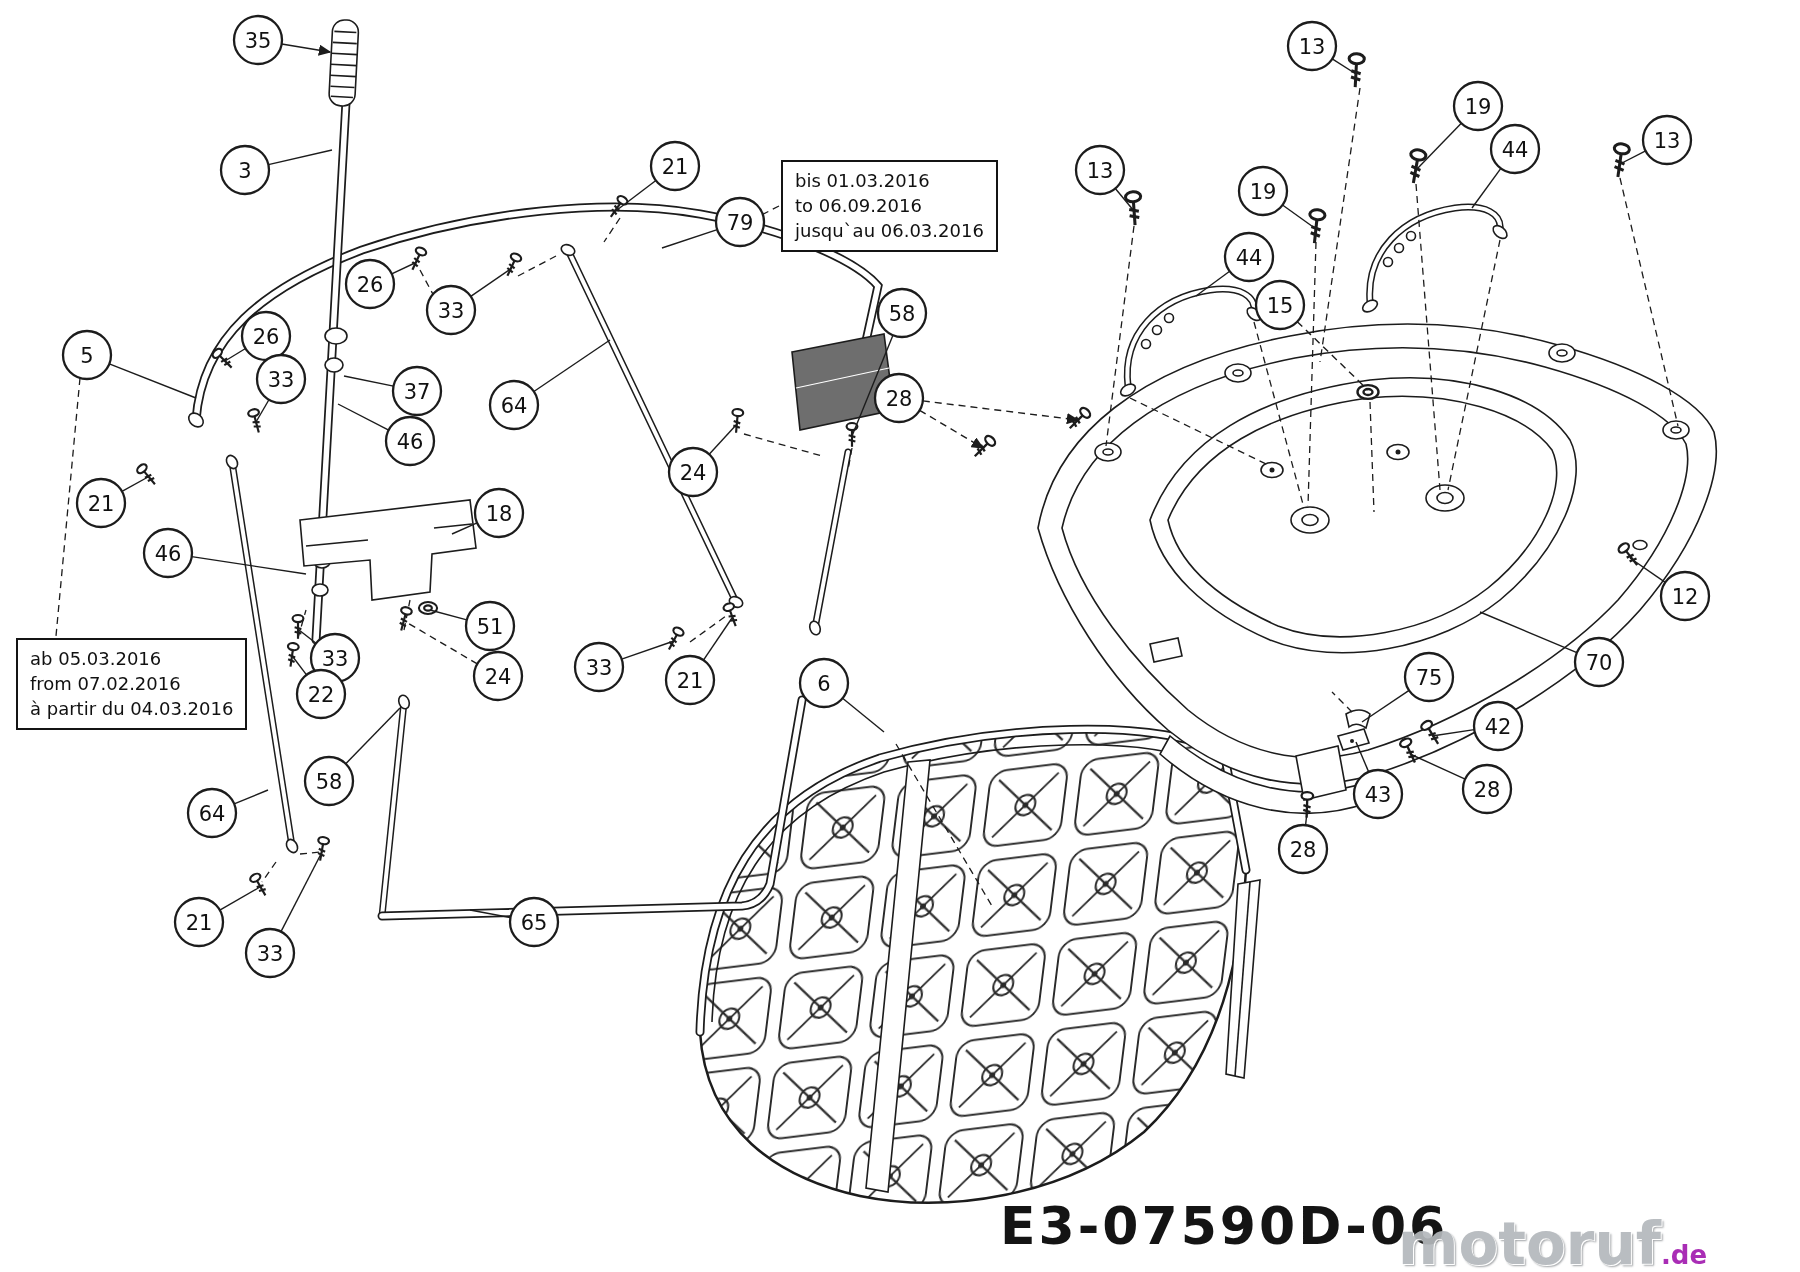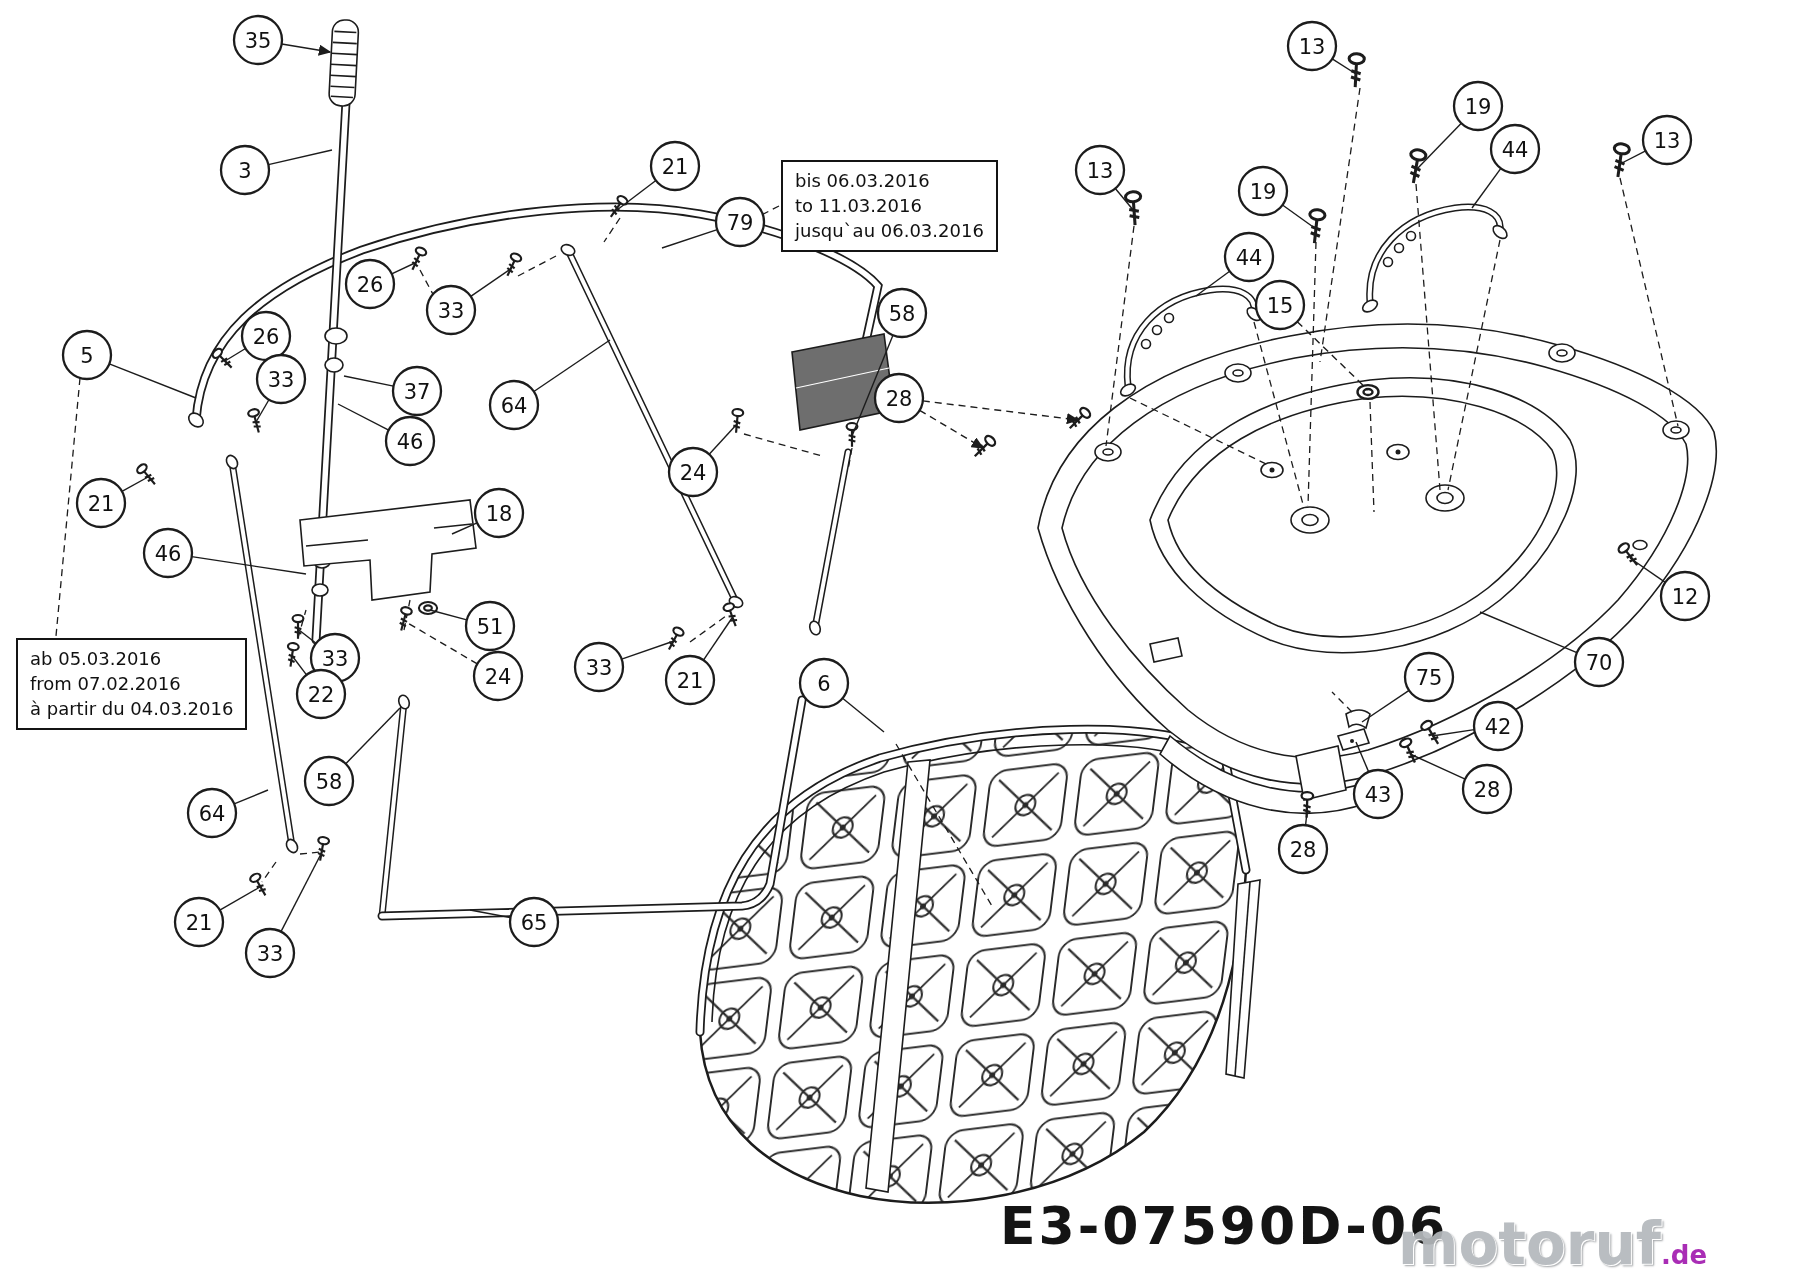--- a/index.html
+++ b/index.html
@@ -423,22 +423,22 @@
           <text x="1487" y="790">28</text>
         </g>
         <g class="callout">
           <circle cx="1303" cy="849" r="24"></circle>
           <text x="1303" y="850">28</text>
         </g>
       </g>
   </svg>
 
   <div class="note" style="left:781px;top:160px;">
-    <div>bis 06.03.2016</div>
-    <div>to 11.03.2016</div>
+    <div>bis 01.03.2016</div>
+    <div>to 06.09.2016</div>
     <div>jusqu`au 06.03.2016</div>
   </div>
   <div class="note" style="left:16px;top:638px;">
     <div>ab 05.03.2016</div>
     <div>from 07.02.2016</div>
     <div>à partir du 04.03.2016</div>
   </div>
 
   <div class="diagram-id">E3-07590D-06</div>
   <div class="watermark"><span>motoruf</span><span class="tld">.de</span></div>

